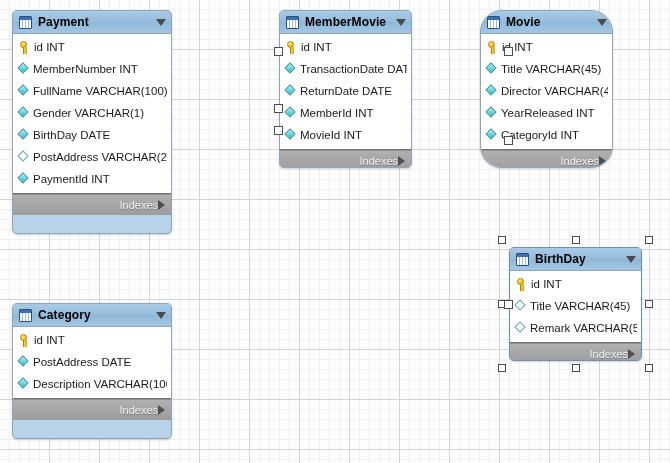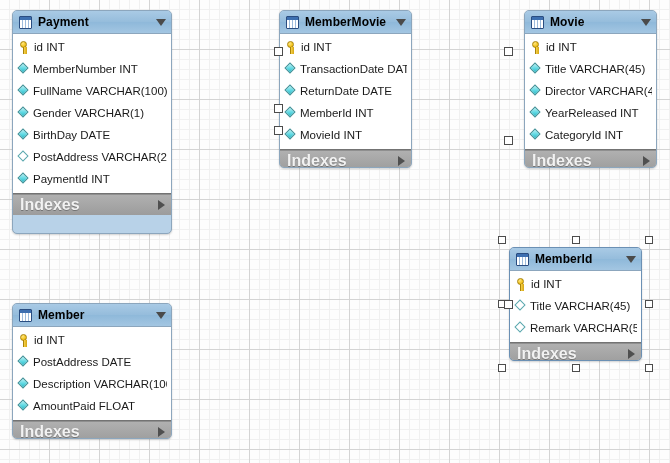--- a/index.html
+++ b/index.html
@@ -183,25 +183,26 @@
 
   .tbl-indexes {
     height: 20px;
     background: linear-gradient(to bottom, #b0b0b0 0%, #a6a6a6 50%, #9c9c9c 100%);
     display: flex;
     align-items: center;
     padding: 0 6px 0 7px;
     border-top: 1px solid #8f8f8f;
   }
   .idx-label {
-    font-size: 16px;
-    font-weight: bold;
+    font-size: 11px;
+    font-weight: normal;
     color: #f2f2f2;
     text-shadow: 0 1px 0 rgba(0,0,0,0.28);
     flex: 1 1 auto;
+    text-align: right;
   }
   .idx-arrow {
     width: 0; height: 0;
     border-top: 5px solid transparent;
     border-bottom: 5px solid transparent;
     border-left: 7px solid #4f4f4f;
   }
 
   
   .handle {
@@ -295,21 +296,21 @@
         <div class="field-row">
           <span class="ico-dia filled"></span>
           <span class="field-label">MovieId INT</span>
         </div>
       </div>
       <div class="tbl-indexes">
         <span class="idx-label">Indexes</span>
         <span class="idx-arrow"></span>
       </div>
     </div>
-    <div class="table-fig" style="left: 524px; top: 10px; width: 133px; height: 158px;">
+    <div class="table-fig" style="left: 480px; top: 10px; width: 133px; height: 158px; border-radius: 22px;">
       <div class="tbl-header">
         <span class="tbl-icon"></span>
         <span class="tbl-title">Movie</span>
         <span class="tbl-caret"></span>
       </div>
       <div class="tbl-body">
         <div class="field-row">
           <span class="ico-key"></span>
           <span class="field-label">id INT</span>
         </div>
@@ -331,21 +332,21 @@
         </div>
       </div>
       <div class="tbl-indexes">
         <span class="idx-label">Indexes</span>
         <span class="idx-arrow"></span>
       </div>
     </div>
     <div class="table-fig selected" style="left: 509px; top: 247px; width: 133px; height: 114px;">
       <div class="tbl-header">
         <span class="tbl-icon"></span>
-        <span class="tbl-title">MemberId</span>
+        <span class="tbl-title">BirthDay</span>
         <span class="tbl-caret"></span>
       </div>
       <div class="tbl-body">
         <div class="field-row">
           <span class="ico-key"></span>
           <span class="field-label">id INT</span>
         </div>
         <div class="field-row">
           <span class="ico-dia hollow"></span>
           <span class="field-label">Title VARCHAR(45)</span>
@@ -364,39 +365,35 @@
     <div class="handle" style="left: 571.5px; top: 236px;"></div>
     <div class="handle" style="left: 645px; top: 236px;"></div>
     <div class="handle" style="left: 498px; top: 300px;"></div>
     <div class="handle" style="left: 645px; top: 300px;"></div>
     <div class="handle" style="left: 498px; top: 364px;"></div>
     <div class="handle" style="left: 571.5px; top: 364px;"></div>
     <div class="handle" style="left: 645px; top: 364px;"></div>
     <div class="table-fig" style="left: 12px; top: 303px; width: 160px; height: 136px;">
       <div class="tbl-header">
         <span class="tbl-icon"></span>
-        <span class="tbl-title">Member</span>
+        <span class="tbl-title">Category</span>
         <span class="tbl-caret"></span>
       </div>
       <div class="tbl-body">
         <div class="field-row">
           <span class="ico-key"></span>
           <span class="field-label">id INT</span>
         </div>
         <div class="field-row">
           <span class="ico-dia filled"></span>
           <span class="field-label">PostAddress DATE</span>
         </div>
         <div class="field-row">
           <span class="ico-dia filled"></span>
           <span class="field-label">Description VARCHAR(100)</span>
-        </div>
-        <div class="field-row">
-          <span class="ico-dia filled"></span>
-          <span class="field-label">AmountPaid FLOAT</span>
         </div>
       </div>
       <div class="tbl-indexes">
         <span class="idx-label">Indexes</span>
         <span class="idx-arrow"></span>
       </div>
     </div>
     <div class="conn-handle" style="left: 274px; top: 47px;"></div>
     <div class="conn-handle" style="left: 274px; top: 104px;"></div>
     <div class="conn-handle" style="left: 274px; top: 126px;"></div>

